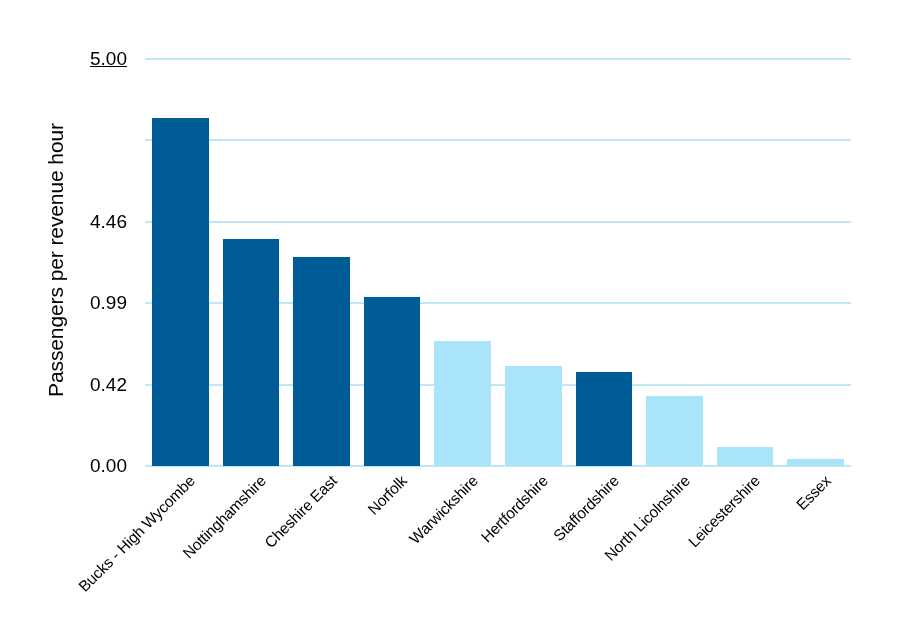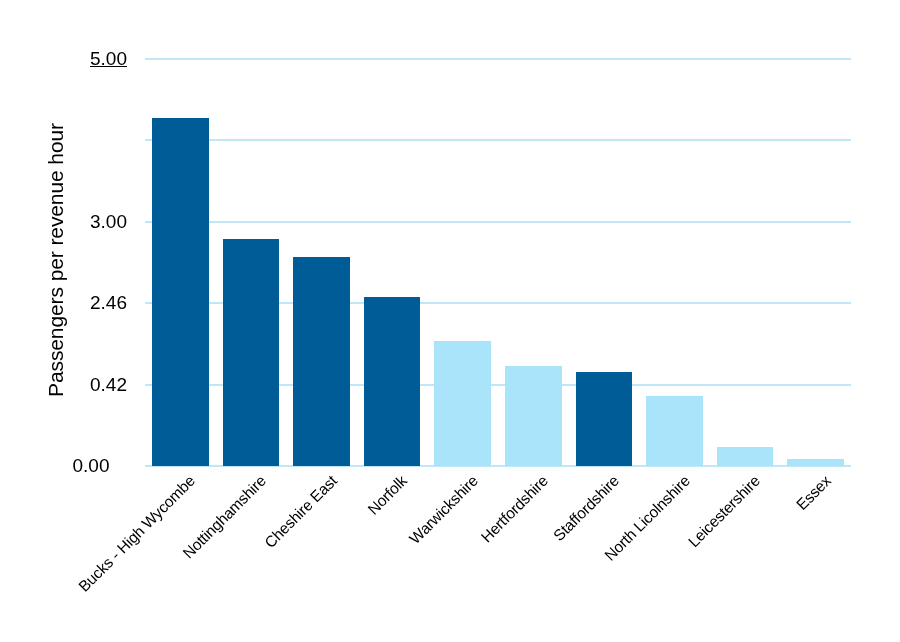--- a/index.html
+++ b/index.html
@@ -125,24 +125,24 @@
 </style>
 </head>
 <body>
 
 <div id="chart-root">
 
   <div class="y-axis-title">Passengers per revenue hour</div>
 
   <div class="y-ticks">
       <div class="y-tick-label" style="top: 0px; text-decoration: underline;">5.00</div>
-      <div class="y-tick-label" style="top: 162.8px;">3.00</div>
-      <div class="y-tick-label" style="top: 244.2px;">2.46</div>
+      <div class="y-tick-label" style="top: 162.8px;">4.46</div>
+      <div class="y-tick-label" style="top: 244.2px;">0.99</div>
       <div class="y-tick-label" style="top: 325.6px;">0.42</div>
-      <div class="y-tick-label" style="top: 407px; text-align: center;">0.00</div>
+      <div class="y-tick-label" style="top: 407px;">0.00</div>
     </div>
 
   <div class="plot-area">
       <div class="gridline" style="top: -1px; background: rgb(191, 231, 247);"></div>
       <div class="gridline" style="top: 80.4px; background: rgb(191, 231, 247);"></div>
       <div class="gridline" style="top: 161.8px; background: rgb(191, 231, 247);"></div>
       <div class="gridline" style="top: 243.2px; background: rgb(191, 231, 247);"></div>
       <div class="gridline" style="top: 324.6px; background: rgb(191, 231, 247);"></div>
       <div class="gridline baseline" style="top: 406px; background: rgb(191, 231, 247);"></div>
     </div>

